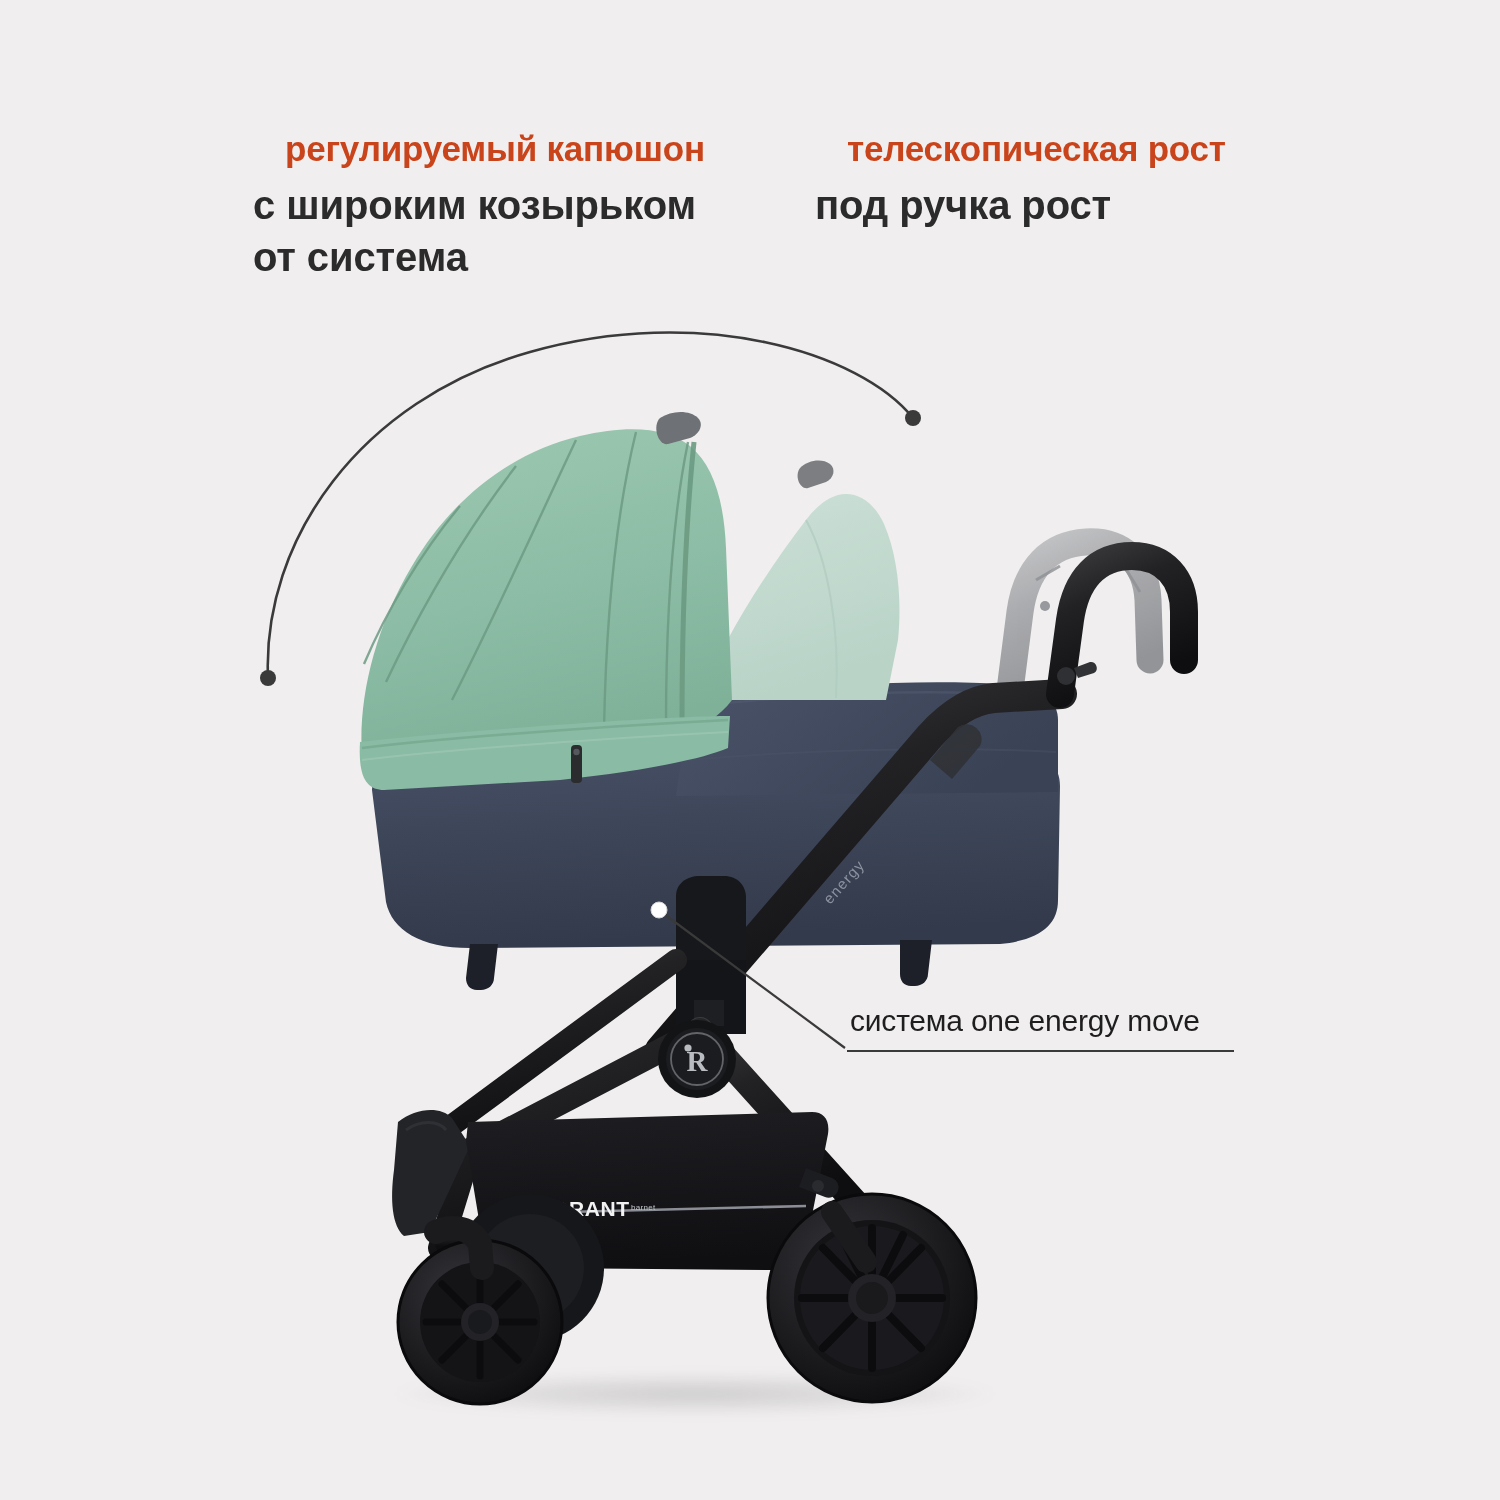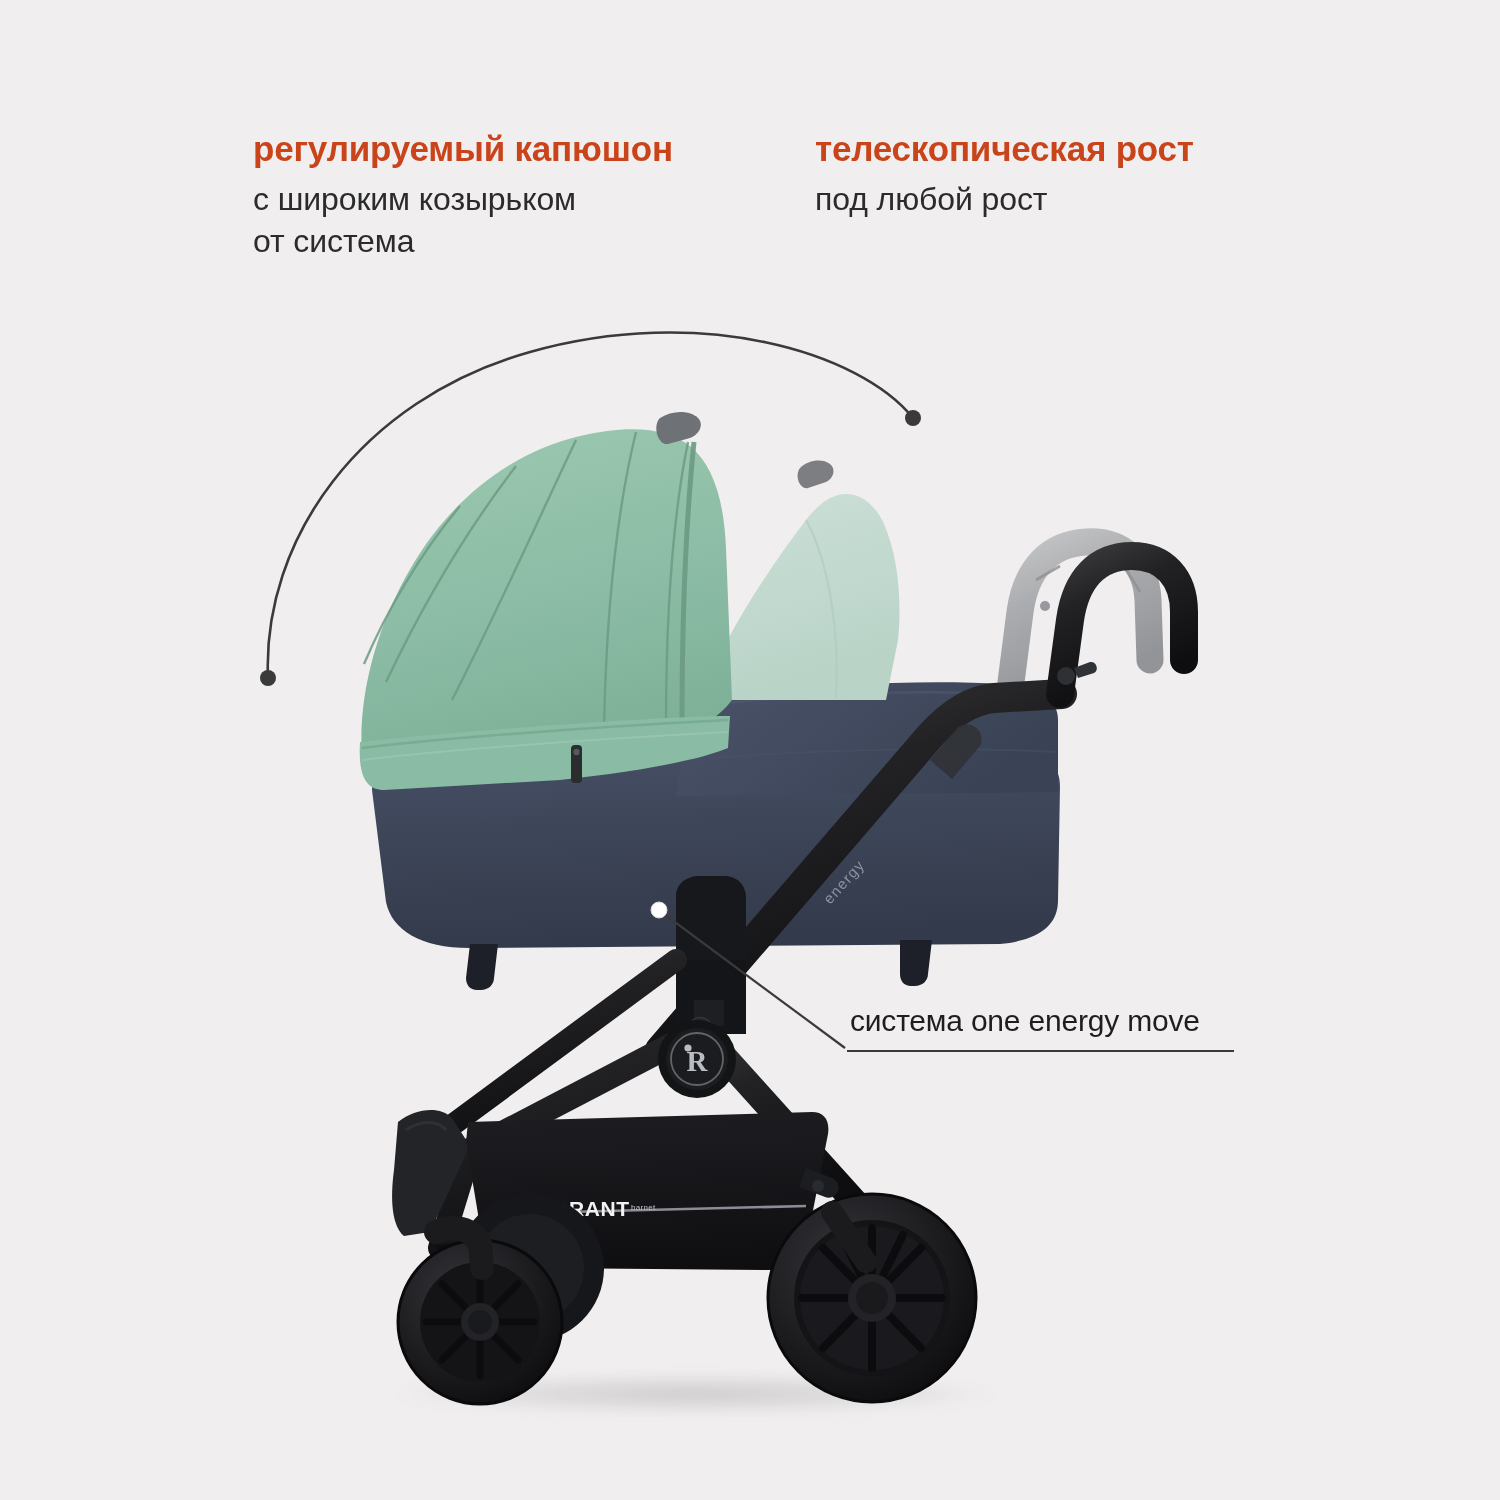--- a/index.html
+++ b/index.html
@@ -10,24 +10,24 @@
     font-family:"Liberation Sans","DejaVu Sans",sans-serif;
     overflow:hidden;
     position:relative;
   }
   #stage{position:absolute;left:0;top:0;width:1500px;height:1500px;}
 
   
   .callout-block{position:absolute;}
   .callout-title{
     font-size:35px;font-weight:700;letter-spacing:-.2px;
-    line-height:1.0;white-space:nowrap;
+    line-height:1.0;white-space:nowrap;margin-left:32px;
   }
   .callout-sub{
-    font-size:32px;font-weight:400;line-height:1.30;
+    font-size:40px;font-weight:700;line-height:1.30;
     color:#2B2B2B;letter-spacing:-.1px;white-space:nowrap;
     margin-top:13px;
   }
   .callout-sub div{white-space:nowrap;}
 
   #block-canopy{left:253px;top:131px;}
   #block-handle{left:815px;top:131px;}
 
   
   #block-oneclick{position:absolute;left:850px;top:1006px;}
@@ -319,21 +319,21 @@
     <div class="callout-title" style="color:#C9441A;">регулируемый капюшон</div>
     <div class="callout-sub">
       <div>с широким козырьком</div>
       <div>от система</div>
     </div>
   </div>
 
   <div class="callout-block" id="block-handle">
     <div class="callout-title" style="color:#C9441A;">телескопическая рост</div>
     <div class="callout-sub">
-      <div>под любой рост</div>
+      <div>под ручка рост</div>
     </div>
   </div>
 
   <div id="block-oneclick">
     <div id="oneclick-label">система one energy move</div>
     <div id="oneclick-rule"></div>
   </div>
 
 </div>
 

